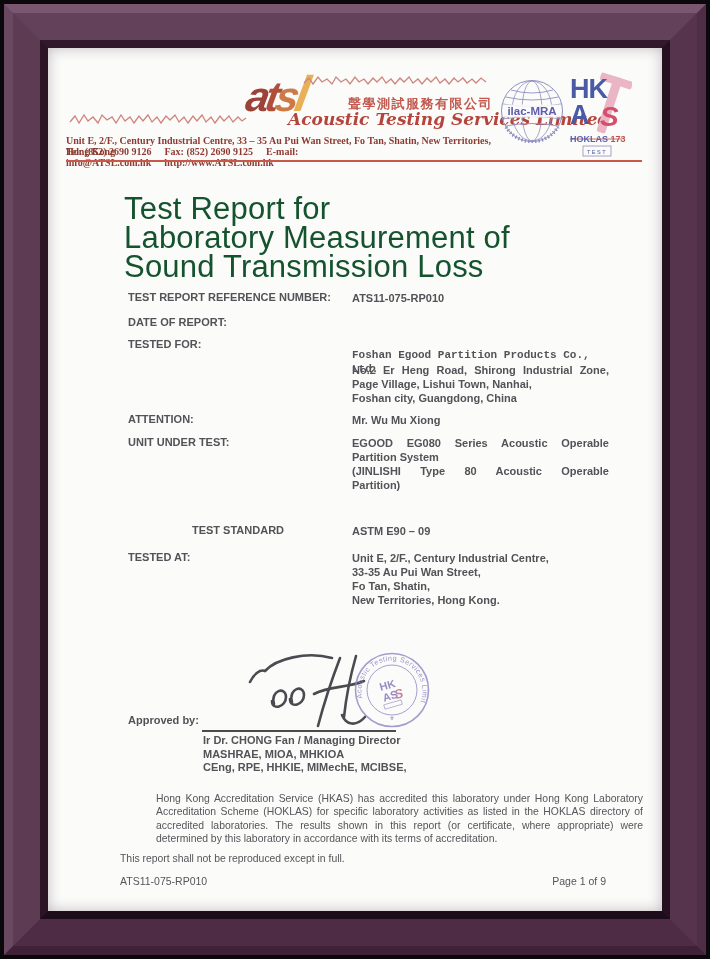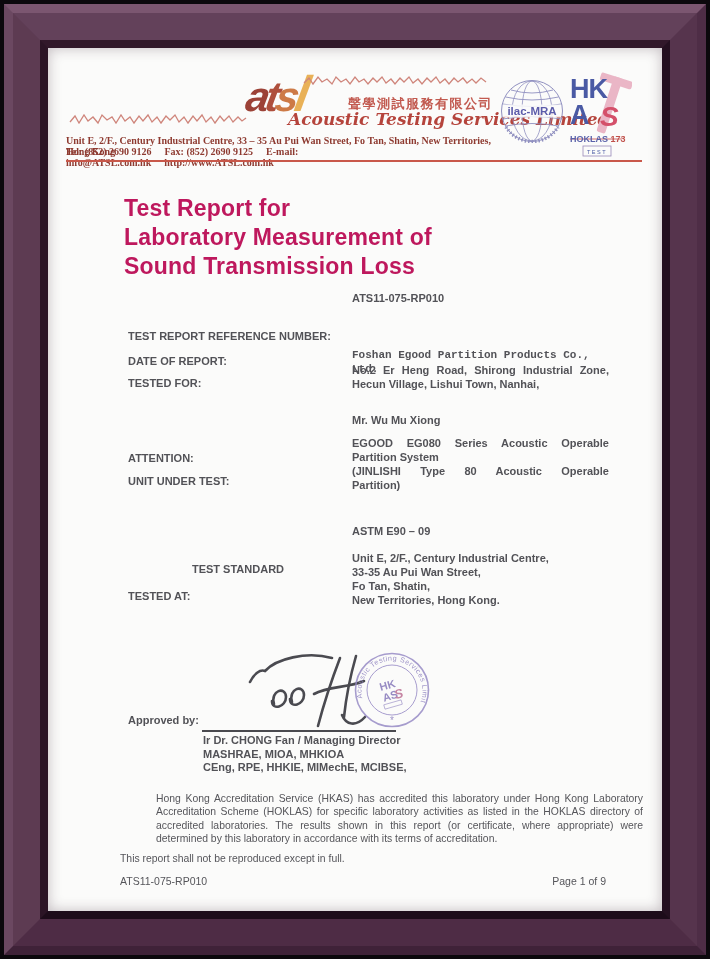--- a/index.html
+++ b/index.html
@@ -30,24 +30,24 @@
        font-style:italic;font-weight:bold;font-size:17px;color:#b5443c;}
   .hdr-addr{left:18px;top:87px;width:448px;font-family:Liberation Serif, serif;
        font-weight:bold;font-size:10px;line-height:11px;color:#8e3a30;}
   .hdr-contact{left:18px;top:98px;width:448px;font-family:"Liberation Serif",serif;
        font-weight:bold;font-size:10px;line-height:11px;color:#8e3a30;}
   .hdr-contact span{margin-right:13px;}
   .red-rule{left:18px;top:112px;width:576px;height:2px;background:#c9584a;}
   .hkas-wrap{left:520px;top:24px;}
   .ilac-wrap{left:452px;top:31px;}
   
-  .title{left:76px;top:146px;font-size:23px;font-weight:700;line-height:29px;
-         color:#be185d;letter-spacing:.2px;}
-  
-  .flabel{left:80px;width:220px;font-size:11px;font-weight:bold;color:#525257;margin-top:39px;}
+  .title{left:76px;top:146px;font-size:31px;font-weight:400;line-height:29px;
+         color:#14532d;letter-spacing:.2px;}
+  
+  .flabel{left:80px;width:220px;font-size:11px;font-weight:bold;color:#525257;}
   .fvalue{left:304px;width:257px;font-size:11px;font-weight:bold;color:#525257;
           line-height:14px;}
   .stretch{text-align:justify;text-align-last:justify;}
   
   .approved-by{left:80px;top:666px;font-size:11px;font-weight:600;color:#525257;}
   .sig-line{left:154px;top:682px;width:194px;border-top:2px solid #4a4a4f;}
   .signer{left:155px;top:686px;font-size:11px;font-weight:bold;color:#525257;
           line-height:13.5px;}
   
   .accred{left:72px;top:744px;width:487px;font-size:10.4px;line-height:13.3px;
@@ -124,21 +124,22 @@
 
     <div class="abs flabel" style="top:243px;">TEST REPORT REFERENCE NUMBER:</div>
     <div class="abs fvalue" style="top:243px;">ATS11-075-RP010</div>
 
     <div class="abs flabel" style="top:268px;">DATE OF REPORT:</div>
 
     <div class="abs flabel" style="top:290px;">TESTED FOR:</div>
     <div class="abs fvalue" style="top:300px;font-family:Liberation Mono, monospace;">Foshan Egood Partition Products Co., Ltd.</div>
     <div class="abs fvalue" style="top:315px;">
       <div class="stretch">No.2 Er Heng Road, Shirong Industrial Zone,</div>
-      <div>Hecun Village, Lishui Town, Nanhai,</div>
+      <div>Page Village, Lishui Town, Nanhai,</div>
+      <div>Foshan city, Guangdong, China</div>
     </div>
 
     <div class="abs flabel" style="top:365px;">ATTENTION:</div>
     <div class="abs fvalue" style="top:365px;">Mr. Wu Mu Xiong</div>
 
     <div class="abs flabel" style="top:388px;">UNIT UNDER TEST:</div>
     <div class="abs fvalue" style="top:388px;">
       <div class="stretch">EGOOD EG080 Series Acoustic Operable</div>
       <div>Partition System</div>
       <div class="stretch">(JINLISHI Type 80 Acoustic Operable</div>

